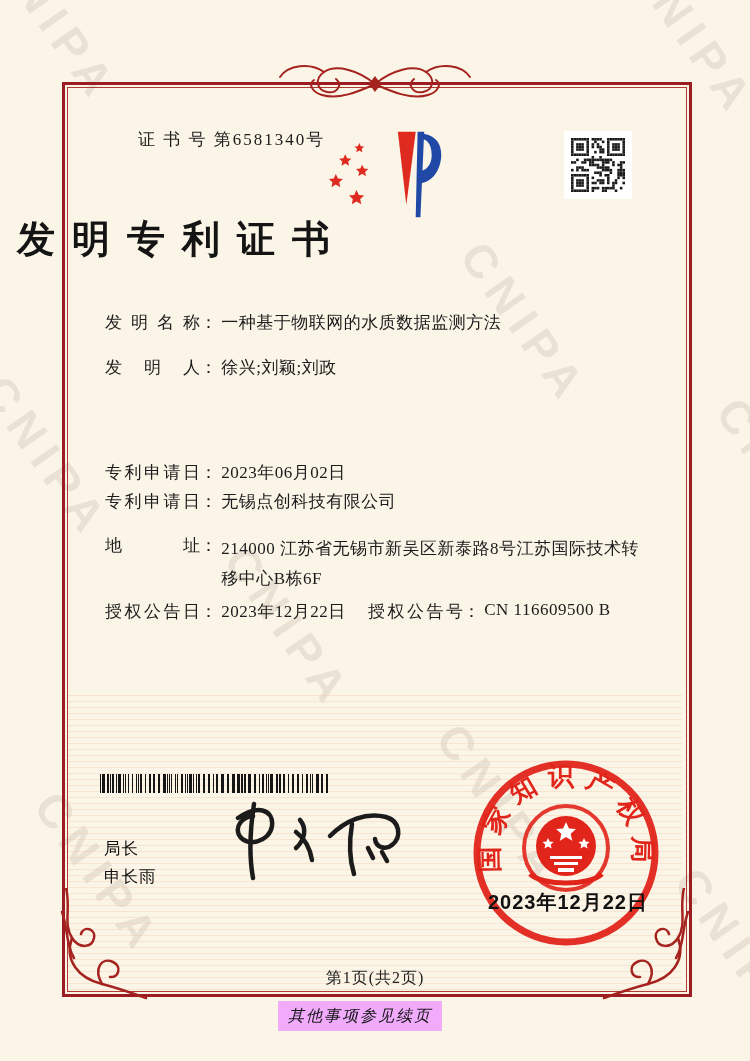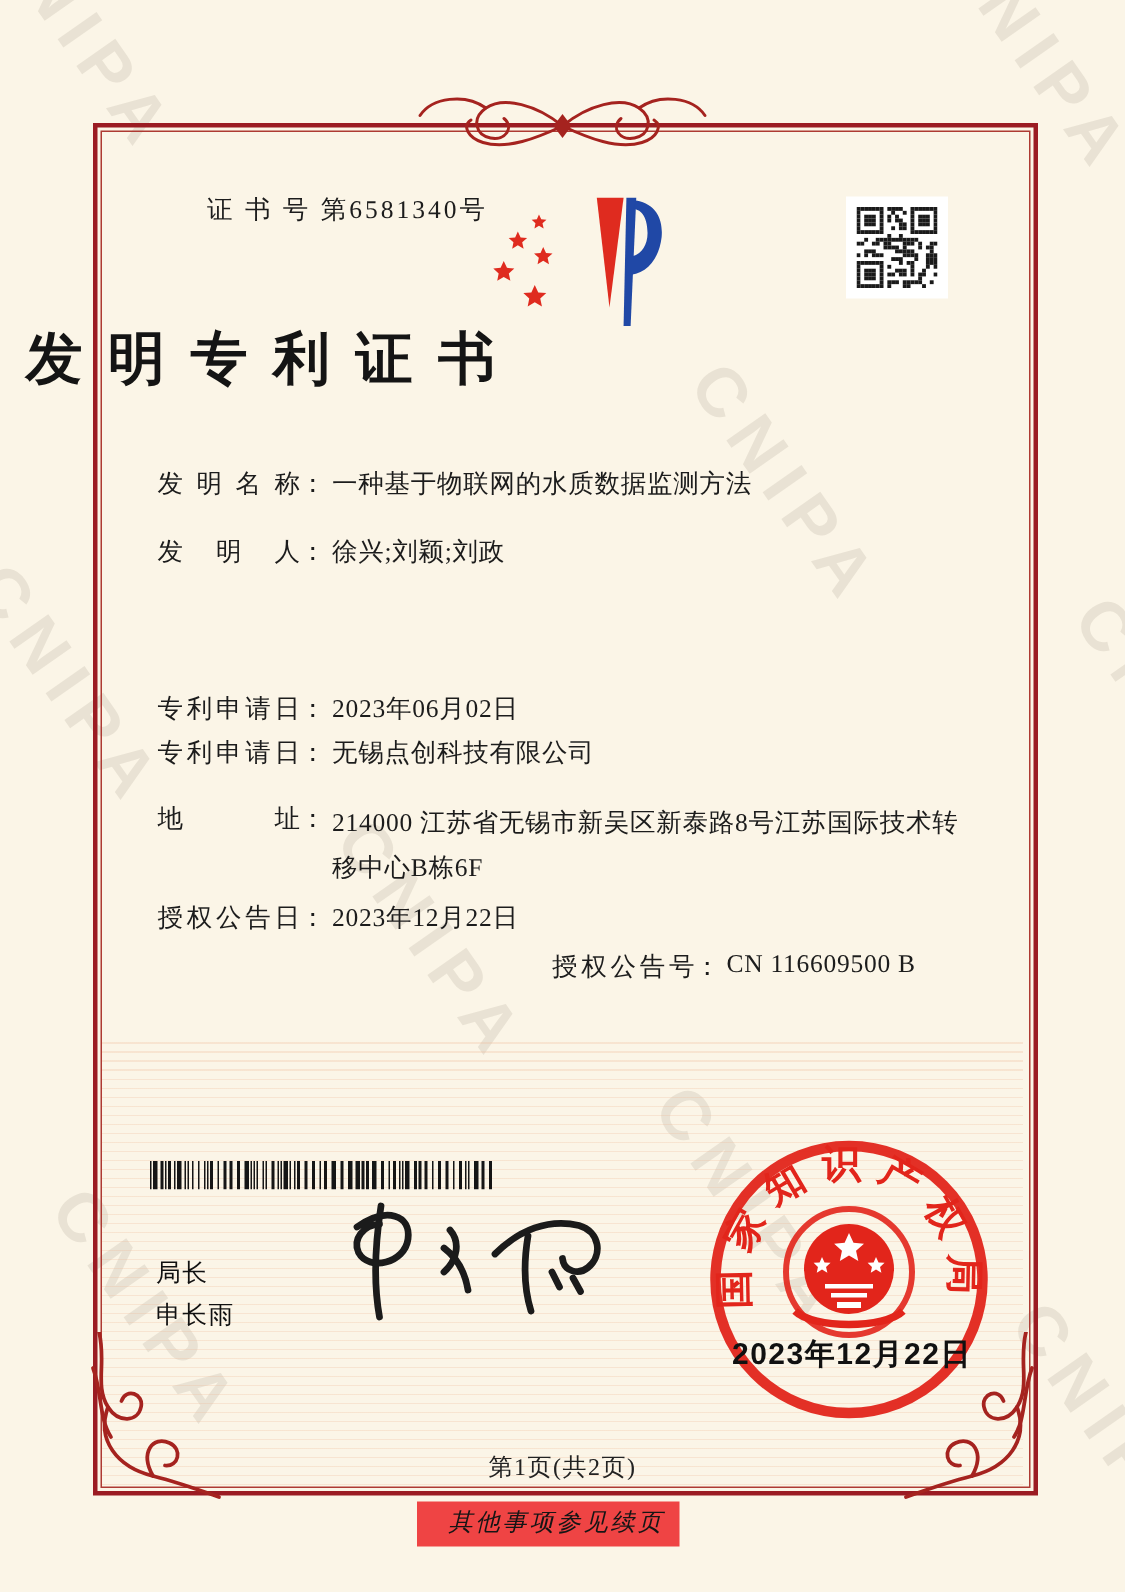--- a/index.html
+++ b/index.html
@@ -29,35 +29,35 @@
   .qrbox svg{position:absolute;left:7px;top:7px;}
   .title{position:absolute;left:0;right:0;top:214px;
          font-size:38px;font-weight:600;letter-spacing:17px;padding-left:17px;color:#141414;}
 
   
   .frow{position:absolute;left:105px;width:560px;font-size:17px;color:#1c1c1c;}
   .flabel{display:inline-block;width:95px;text-align:justify;text-align-last:justify;vertical-align:top;}
   .fcolon{vertical-align:top;}
   .fvalue{display:inline-block;vertical-align:top;letter-spacing:0.5px;}
   .fvalue.addr{width:424px;line-height:30px;}
-  .pair2{position:absolute;left:263px;top:0;white-space:nowrap;margin-top:33px;}
+  .pair2{position:absolute;left:263px;top:0;white-space:nowrap;}
 
   
   .bodytext{position:absolute;left:100px;top:612px;width:556px;}
   .bodytext p{margin:0 0 10px 0;text-indent:2em;font-size:15.5px;line-height:23.5px;
               font-style:italic;color:#1a1a1a;}
 
   
   .signer{position:absolute;left:104px;font-family:Liberation Mono, monospace;
           font-size:16.5px;font-weight:500;color:#111;letter-spacing:1px;}
   .pagenum{position:absolute;left:0;right:0;top:968px;text-align:center;
            font-size:16px;letter-spacing:1px;color:#222;}
-  .note{position:absolute;left:278px;top:1001px;width:164px;height:30px;background:#ef4444;
+  .note{position:absolute;left:278px;top:1001px;width:164px;height:30px;background:#f0abfc;
         text-align:center;font-size:16px;font-style:italic;letter-spacing:2px;
-        line-height:30px;color:#151515;padding-left:11px;}
+        line-height:30px;color:#151515;}
 </style>
 </head>
 <body>
 
 <div class="page">
 
   <span class="wm" style="left:-38px;top:-6px">CNIPA</span>
   <span class="wm" style="left:600px;top:8px">CNIPA</span>
   <span class="wm" style="left:432px;top:296px">CNIPA</span>
   <span class="wm" style="left:-46px;top:430px">CNIPA</span>

